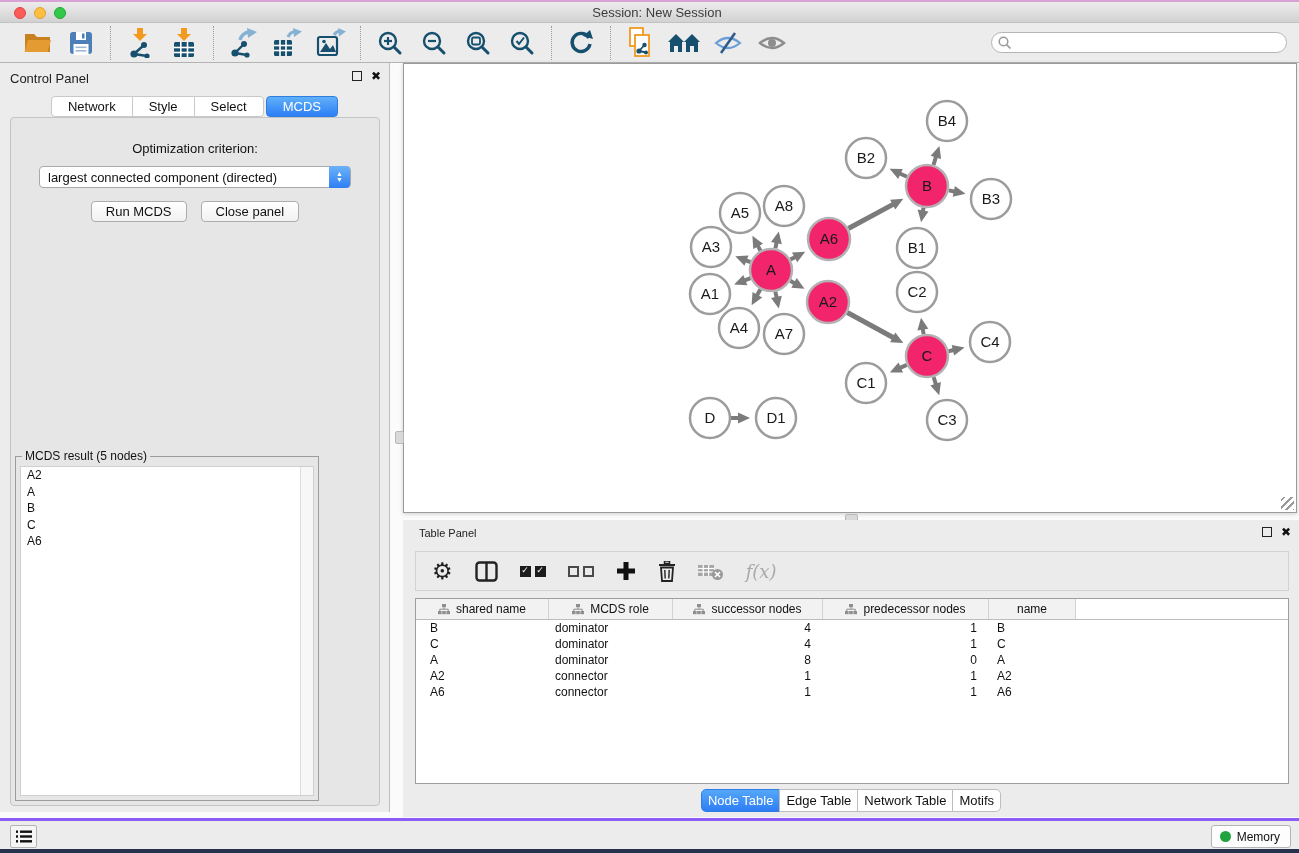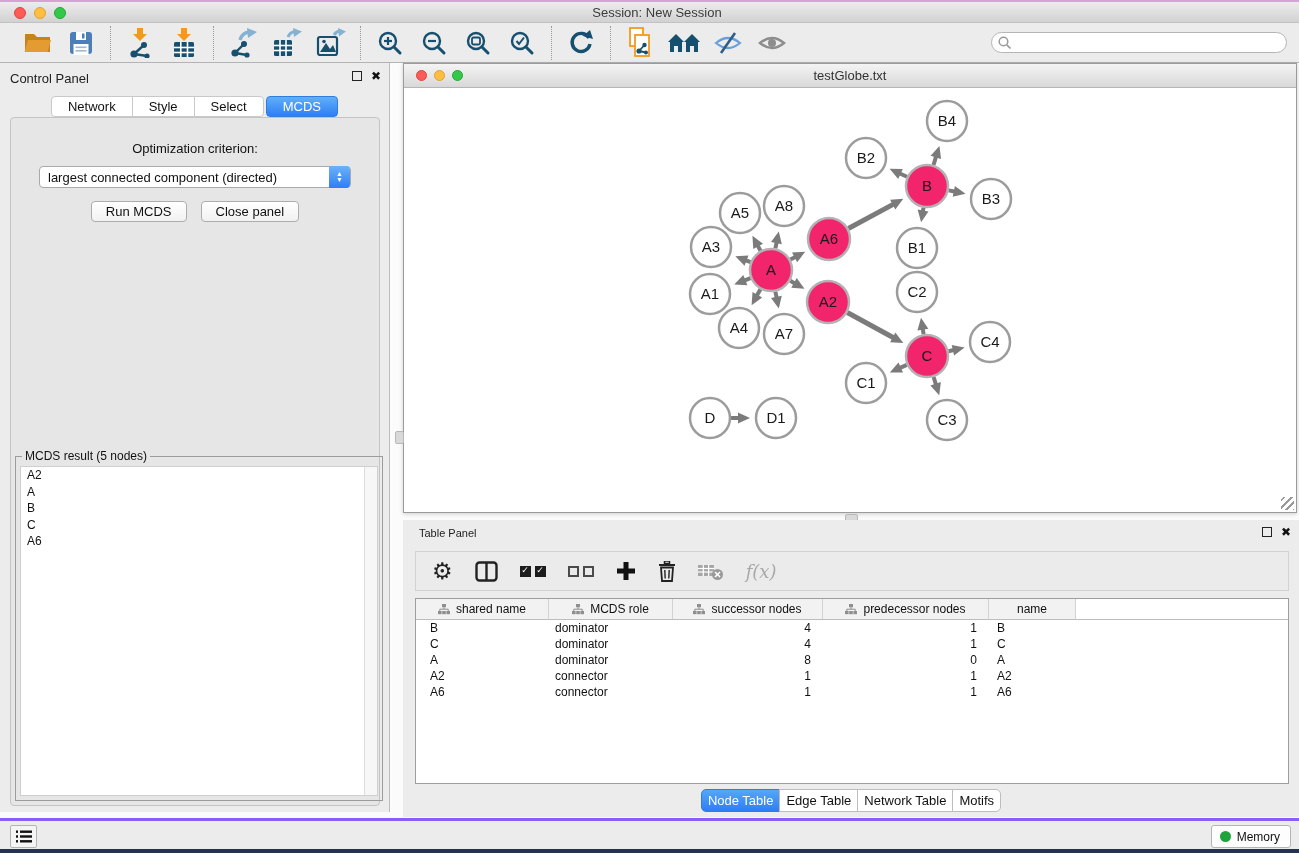--- a/index.html
+++ b/index.html
@@ -56,21 +56,21 @@
     border:1px solid #a9a9a9; border-radius:4px; font-size:13px; color:#111;
     display:flex; align-items:center; padding-left:8px; }
   .select-stepper { position:absolute; right:0; top:-1px; width:21px; height:22px;
     background:linear-gradient(#6cb2f8,#2e7ef5); border-radius:0 4px 4px 0;
     display:flex; flex-direction:column; align-items:center; justify-content:center; }
   .select-stepper span { color:#fff; font-size:7px; line-height:6px; }
   .btn-row { margin-top:13px; display:flex; justify-content:center; gap:14px; }
   .mac-btn { height:21px; padding:0 14px; background:linear-gradient(#ffffff,#f1f1f1);
     border:1px solid #adadad; border-radius:4px; font-size:13px; color:#111;
     font-family:inherit; }
-  .fieldset { position:absolute; left:4px; top:338px; width:368px; height:345px;
+  .fieldset { position:absolute; left:4px; top:338px; width:304px; height:345px;
     border:1px solid #9c9c9c; }
   .fieldset-legend { position:absolute; left:6px; top:-8px; background:#e6e6e6; padding:0 3px;
     font-size:12px; color:#111; }
   .mcds-list { position:absolute; left:4px; right:4px; top:9px; bottom:4px; background:#fff;
     border:1px solid #cfcfcf; }
   .mcds-scroll { position:absolute; right:0; top:0; bottom:0; width:13px; background:#f7f7f7;
     border-left:1px solid #ddd; }
   .mcds-item { font-size:12px; color:#111; padding:1px 0 1px 6px; line-height:14.5px; }
   .mcds-item:first-child { padding-top:4px; }
 
@@ -355,28 +355,20 @@
               <div class="mcds-item">A</div>
               <div class="mcds-item">B</div>
               <div class="mcds-item">C</div>
               <div class="mcds-item">A6</div>
             </div>
         </div>
       </div>
     </div>
 
     <div class="netwin">
-      <div class="net-titlebar">
-        <div class="net-lights">
-          <div class="nlight light r"></div>
-          <div class="nlight light y"></div>
-          <div class="nlight light g"></div>
-        </div>
-        <div class="net-title">testGlobe.txt</div>
-      </div>
       <div class="net-canvas">
         <svg id="graph-svg" width="892" height="424" viewBox="0 0 892 424">
             <g>
               <line x1="356.5" y1="162.7" x2="353.2" y2="156.6" stroke="#7b7b7b" stroke-width="4"></line>
               <polygon points="348.4,147.8 359.0,155.8 349.3,161.0" fill="#7b7b7b"></polygon>
             </g>
             <g>
               <line x1="371.4" y1="160.4" x2="372.8" y2="153.3" stroke="#7b7b7b" stroke-width="4"></line>
               <polygon points="374.8,143.5 377.8,156.3 367.0,154.1" fill="#7b7b7b"></polygon>
             </g>

